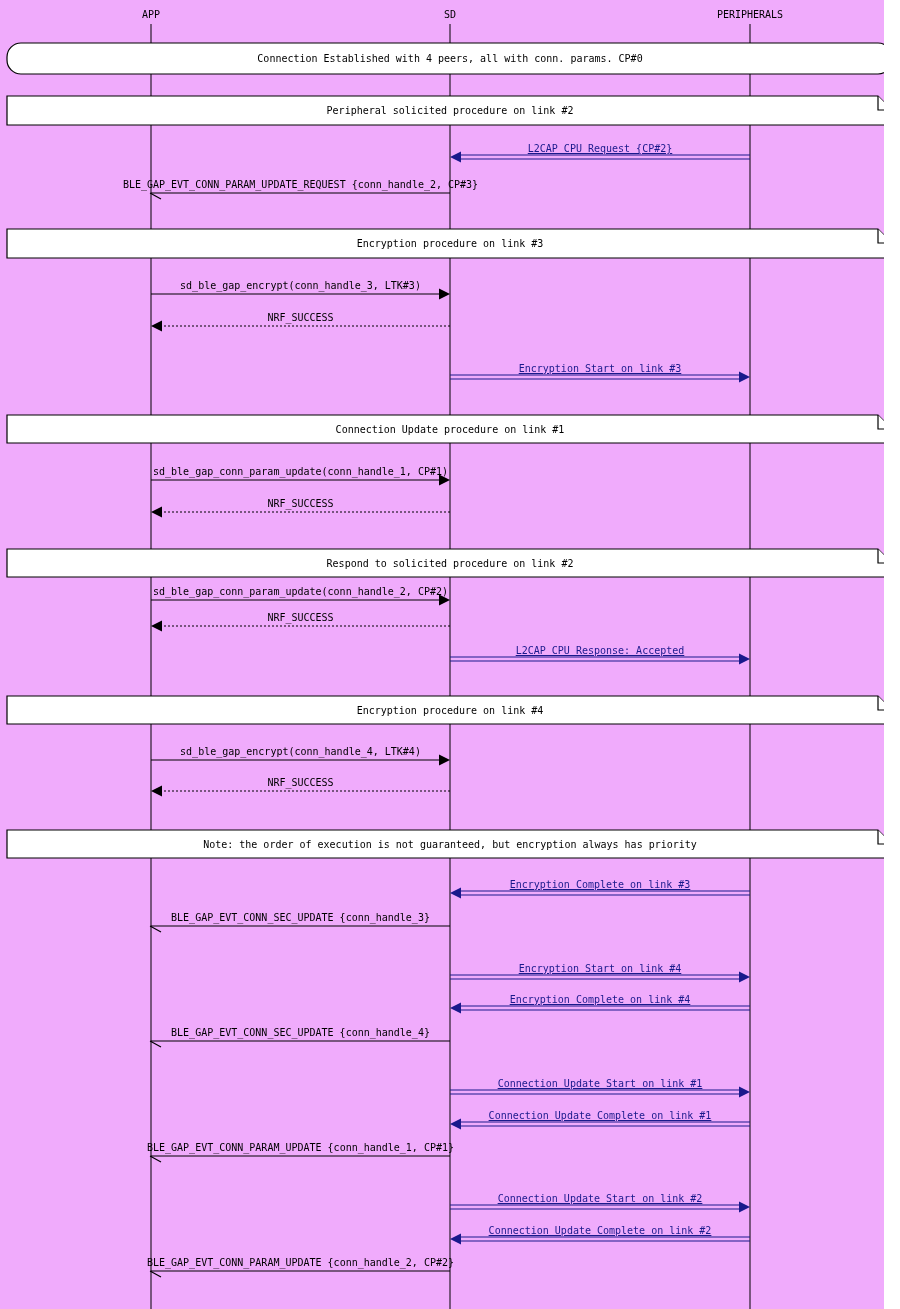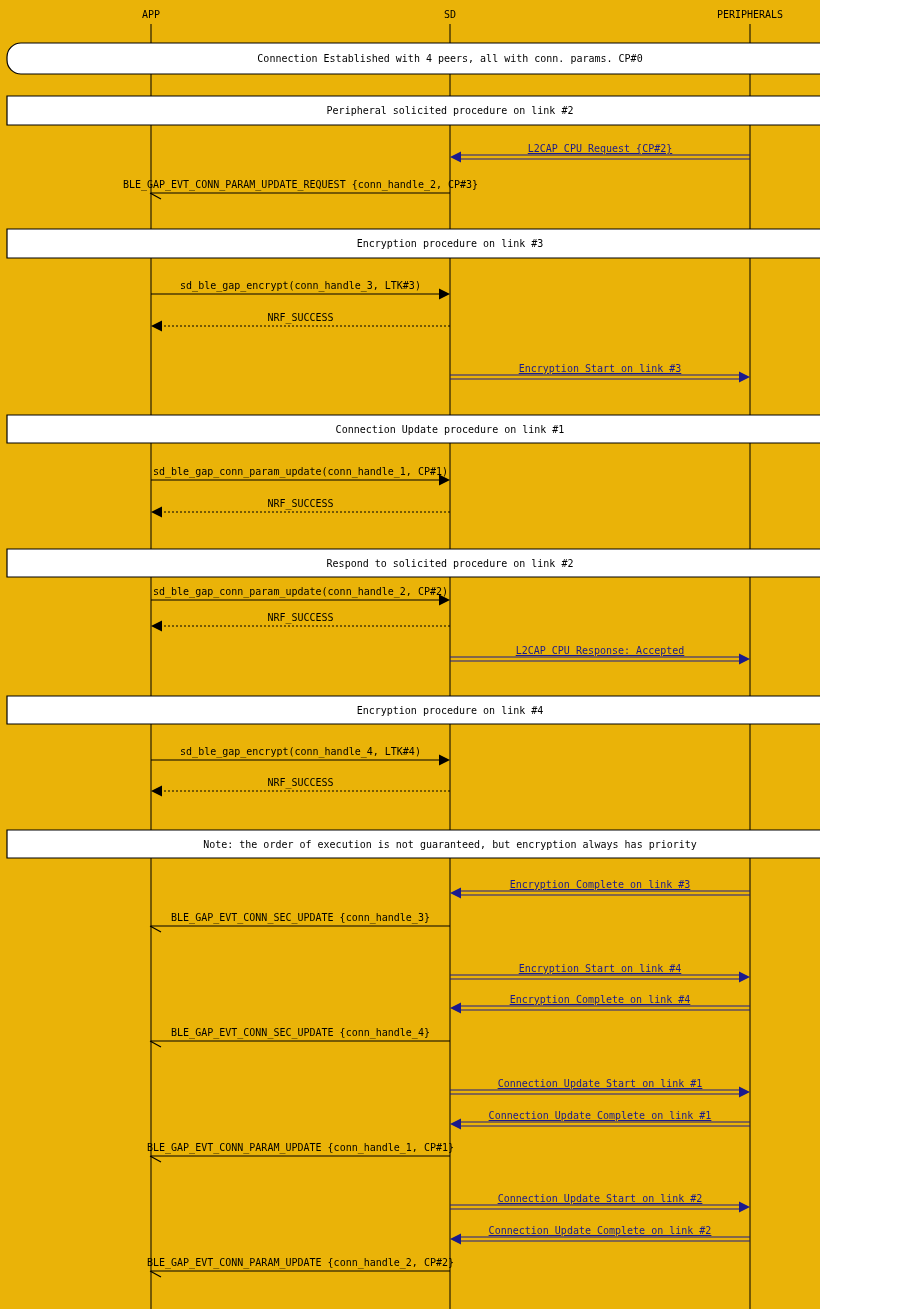--- a/index.html
+++ b/index.html
@@ -5,23 +5,23 @@
   html, body {
     margin: 0;
     padding: 0;
     background: #ffffff;
   }
   body {
     font-family: "DejaVu Sans Mono", "Liberation Mono", monospace;
   }
   #diagram-root {
     position: relative;
-    width: 820px;
+    width: 884px;
     height: 1309px;
-    background: #eab308;
+    background: #f0abfc;
     overflow: hidden;
   }
   svg#seq {
     display: block;
     width: 900px;
     height: 1309px;
   }
   .lifeline-label {
     font-family: "DejaVu Sans Mono", "Liberation Mono", monospace;
     font-size: 10px;

